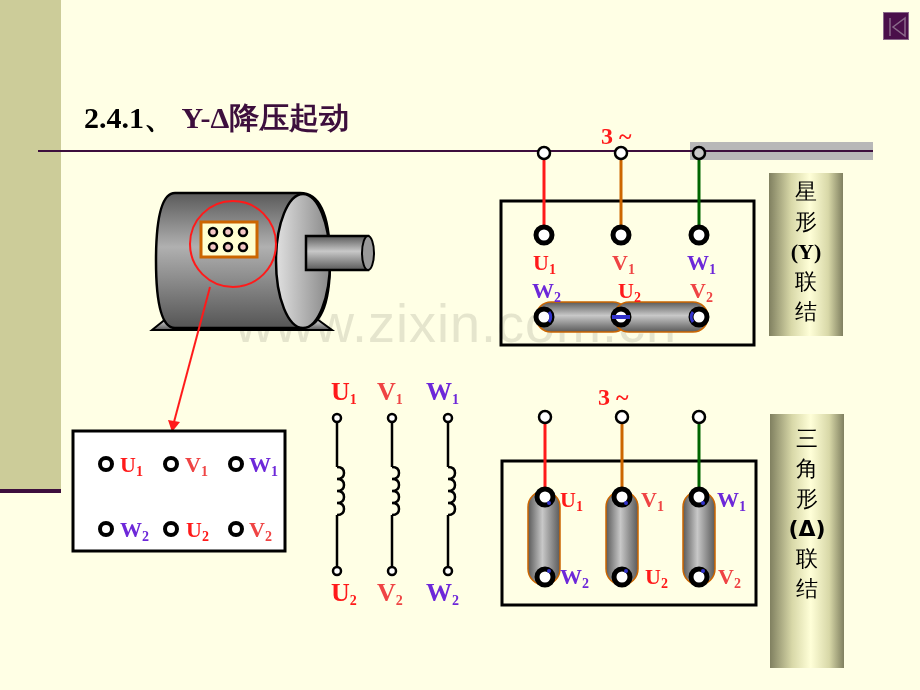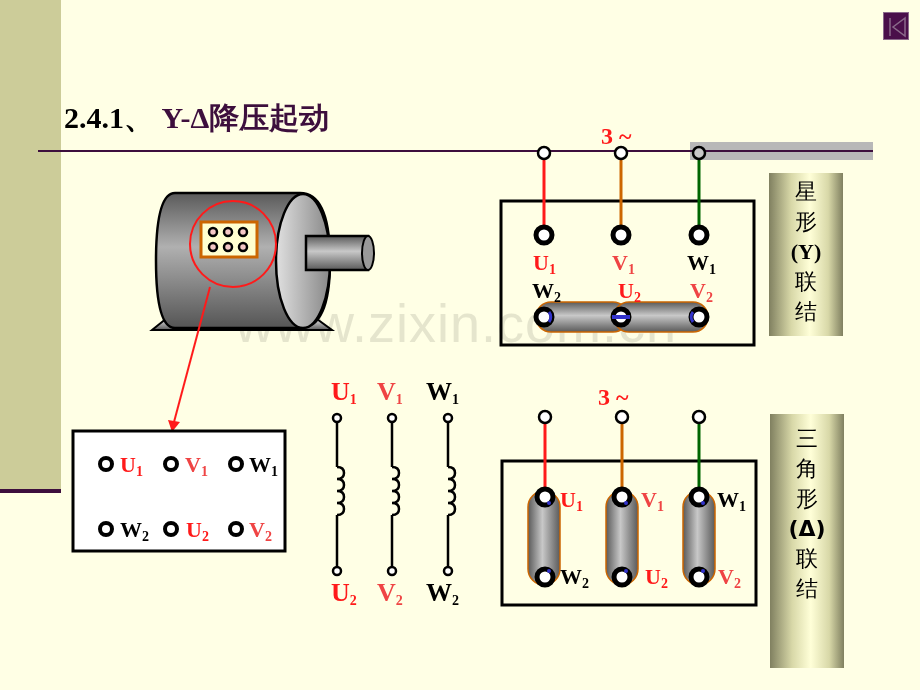--- a/index.html
+++ b/index.html
@@ -1,35 +1,35 @@
 <!DOCTYPE html>
 <html><head>
 <meta charset="utf-8">
 <style>
   html, body { margin:0; padding:0; }
   body { width:920px; height:690px; background:#FFFFE5; position:relative; overflow:hidden;
          font-family:"Liberation Serif", "DejaVu Serif", serif; }
   .abs { position:absolute; }
   #sidebar-strip { left:0; top:0; width:61px; height:492px; background:#CCCC99; }
   #sidebar-rule { left:0; top:489px; width:61px; height:4px; background:#3D0F3D; }
-  #title { left:64px; top:98px; font-size:30px; font-weight:bold; color:#000; white-space:nowrap; }
+  #title { left:84px; top:98px; font-size:30px; font-weight:bold; color:#000; white-space:nowrap; }
   #title .num { font-family:"Liberation Serif", serif; }
   #title .txt { color:#3D0F3D; font-weight:bold; }
   #title-rule { left:38px; top:150px; width:835px; height:2px; background:#3D0F3D; }
   #bar-gray { left:690px; top:142px; width:183px; height:18px; background:#B8B8B8; }
   #nav-back { left:883px; top:12px; width:26px; height:28px; background:#4A0F4A; border:1px solid #8A6A8A; box-sizing:border-box; cursor:pointer; }
   .side-label { width:74px; background:linear-gradient(to right,#808060 0%,#D8D8A8 30%,#FFFFD8 55%,#D8D8A8 80%,#808060 100%);
                 display:flex; flex-direction:column; align-items:center; font-family:"DejaVu Sans", sans-serif; font-size:22px; color:#000; }
   .side-label span { display:block; line-height:30px; font-weight:bold; }
   .side-label .cjk { font-weight:normal; }
   #label-star { left:769px; top:173px; height:163px; padding-top:4px; box-sizing:border-box; }
   #label-delta { left:770px; top:414px; height:254px; padding-top:10px; box-sizing:border-box; }
   .lbl { font-weight:bold; font-size:22px; white-space:nowrap; }
   .lbl sub { font-size:14px; vertical-align:-4px; }
-  .red { color:#FF1A1A; } .orange { color:#ef4444; } .green { color:#000000; }
+  .red { color:#FF1A1A; } .orange { color:#ef4444; } .green { color:#6d28d9; }
   #watermark { left:235px; top:292px; font-family:"Liberation Sans", sans-serif; font-size:54px; color:rgba(180,180,160,0.35); letter-spacing:1px; white-space:nowrap; }
   svg { position:absolute; left:0; top:0; }
 </style>
 </head>
 <body>
 
 <div id="sidebar-strip" class="abs"></div>
 <div id="sidebar-rule" class="abs"></div>
 
 <div id="title" class="abs">

